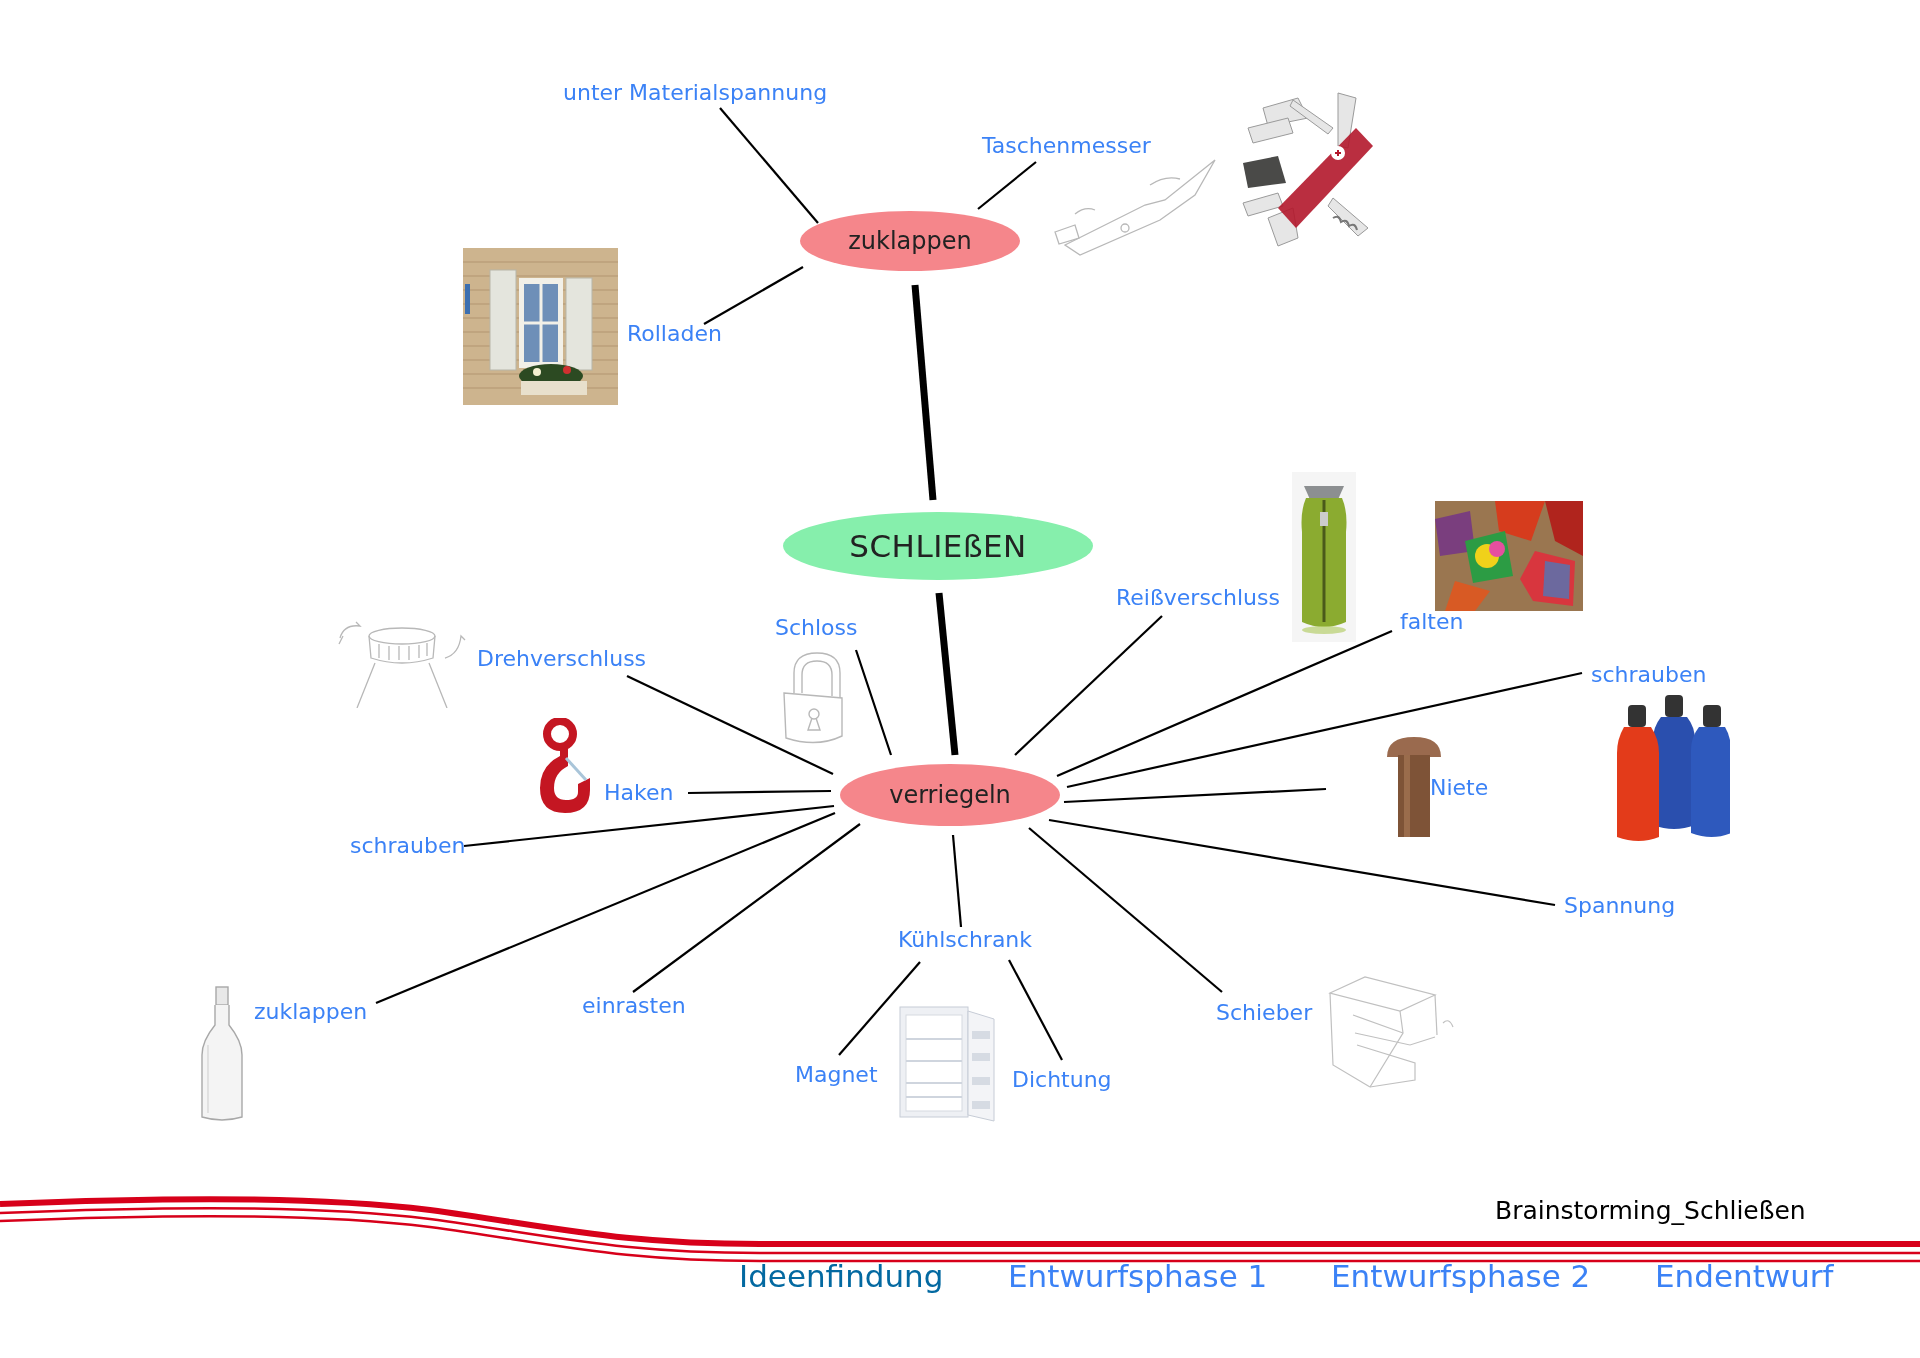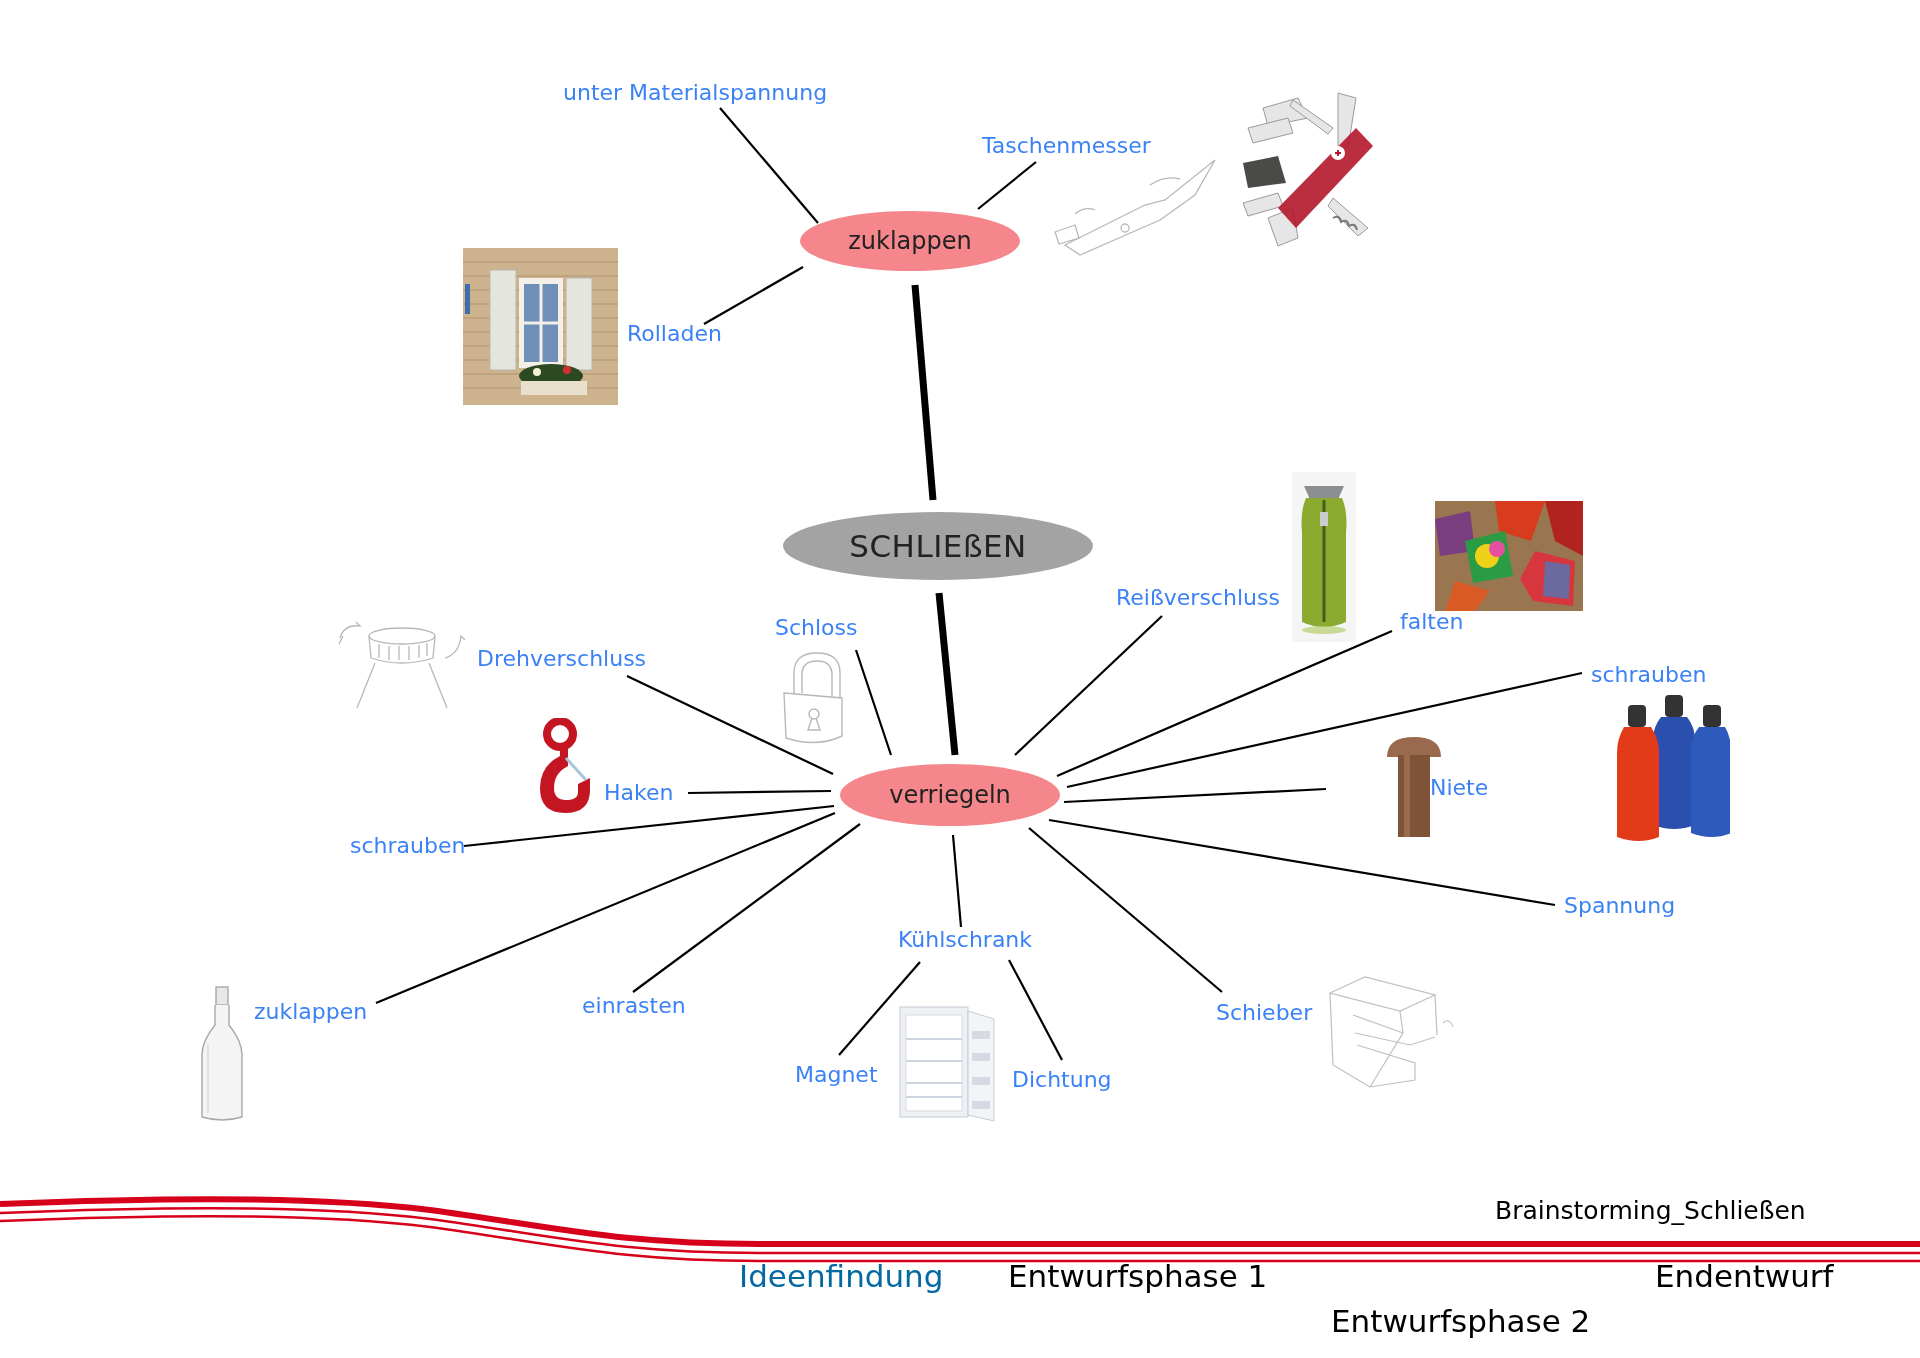--- a/index.html
+++ b/index.html
@@ -3,24 +3,24 @@
 <meta charset="utf-8">
 <style>
   html, body { margin: 0; padding: 0; background: #ffffff; }
   body { width: 1920px; height: 1358px; position: relative; overflow: hidden;
          font-family: "DejaVu Sans", sans-serif; color: #111; }
   #canvas { position: absolute; left: 0; top: 0; width: 1920px; height: 1358px; }
   .lbl { position: absolute; font-size: 22px; line-height: 26px; white-space: nowrap; color: #3b82f6; }
   .node { position: absolute; display: flex; align-items: center; justify-content: center;
           border-radius: 50%; color: #222; }
   .node.sub { background: #f5868b; font-size: 24px; }
-  .node.root { background: #a3a3a3; font-size: 31px; letter-spacing: 0.5px; }
+  .node.root { background: #86efac; font-size: 31px; letter-spacing: 0.5px; }
   .pic { position: absolute; }
   .footer-title { position: absolute; font-size: 25px; color: #000000; font-family: "DejaVu Sans", sans-serif; }
-  .nav { position: absolute; font-size: 31px; font-family: "DejaVu Sans", sans-serif; color: #000000; }
+  .nav { position: absolute; font-size: 31px; font-family: "DejaVu Sans", sans-serif; color: #3b82f6; }
   .nav.active { color: #0369a1; text-align: right; }
 </style>
 </head>
 <body>
 
 <svg id="canvas" width="1920" height="1358">
 
   <line x1="720" y1="108" x2="818" y2="223" stroke="#000" stroke-width="2.2"></line>
   <line x1="1036" y1="162" x2="978" y2="209" stroke="#000" stroke-width="2.2"></line>
   <line x1="704" y1="324" x2="803" y2="267" stroke="#000" stroke-width="2.2"></line>
@@ -248,14 +248,14 @@
 <div class="lbl" style="left:1216px;top:1000px;">Schieber</div>
 <div class="lbl" style="left:1564px;top:893px;">Spannung</div>
 <div class="lbl" style="left:1398px;top:775px;margin-left:32px;">Niete</div>
 <div class="lbl" style="left:1591px;top:662px;">schrauben</div>
 <div class="lbl" style="left:1400px;top:609px;">falten</div>
 <div class="lbl" style="left:1116px;top:585px;">Reißverschluss</div>
 
 <div class="footer-title" style="left:1495px;top:1196px;">Brainstorming_Schließen</div>
 <div class="nav active" style="left:739px;top:1258px;">Ideenfindung</div>
 <div class="nav" style="left:1008px;top:1258px;">Entwurfsphase 1</div>
-<div class="nav" style="left:1331px;top:1258px;margin-top:45px;">Entwurfsphase 2</div>
+<div class="nav" style="left:1331px;top:1258px;">Entwurfsphase 2</div>
 <div class="nav" style="left:1655px;top:1258px;">Endentwurf</div>
 
 </body></html>

